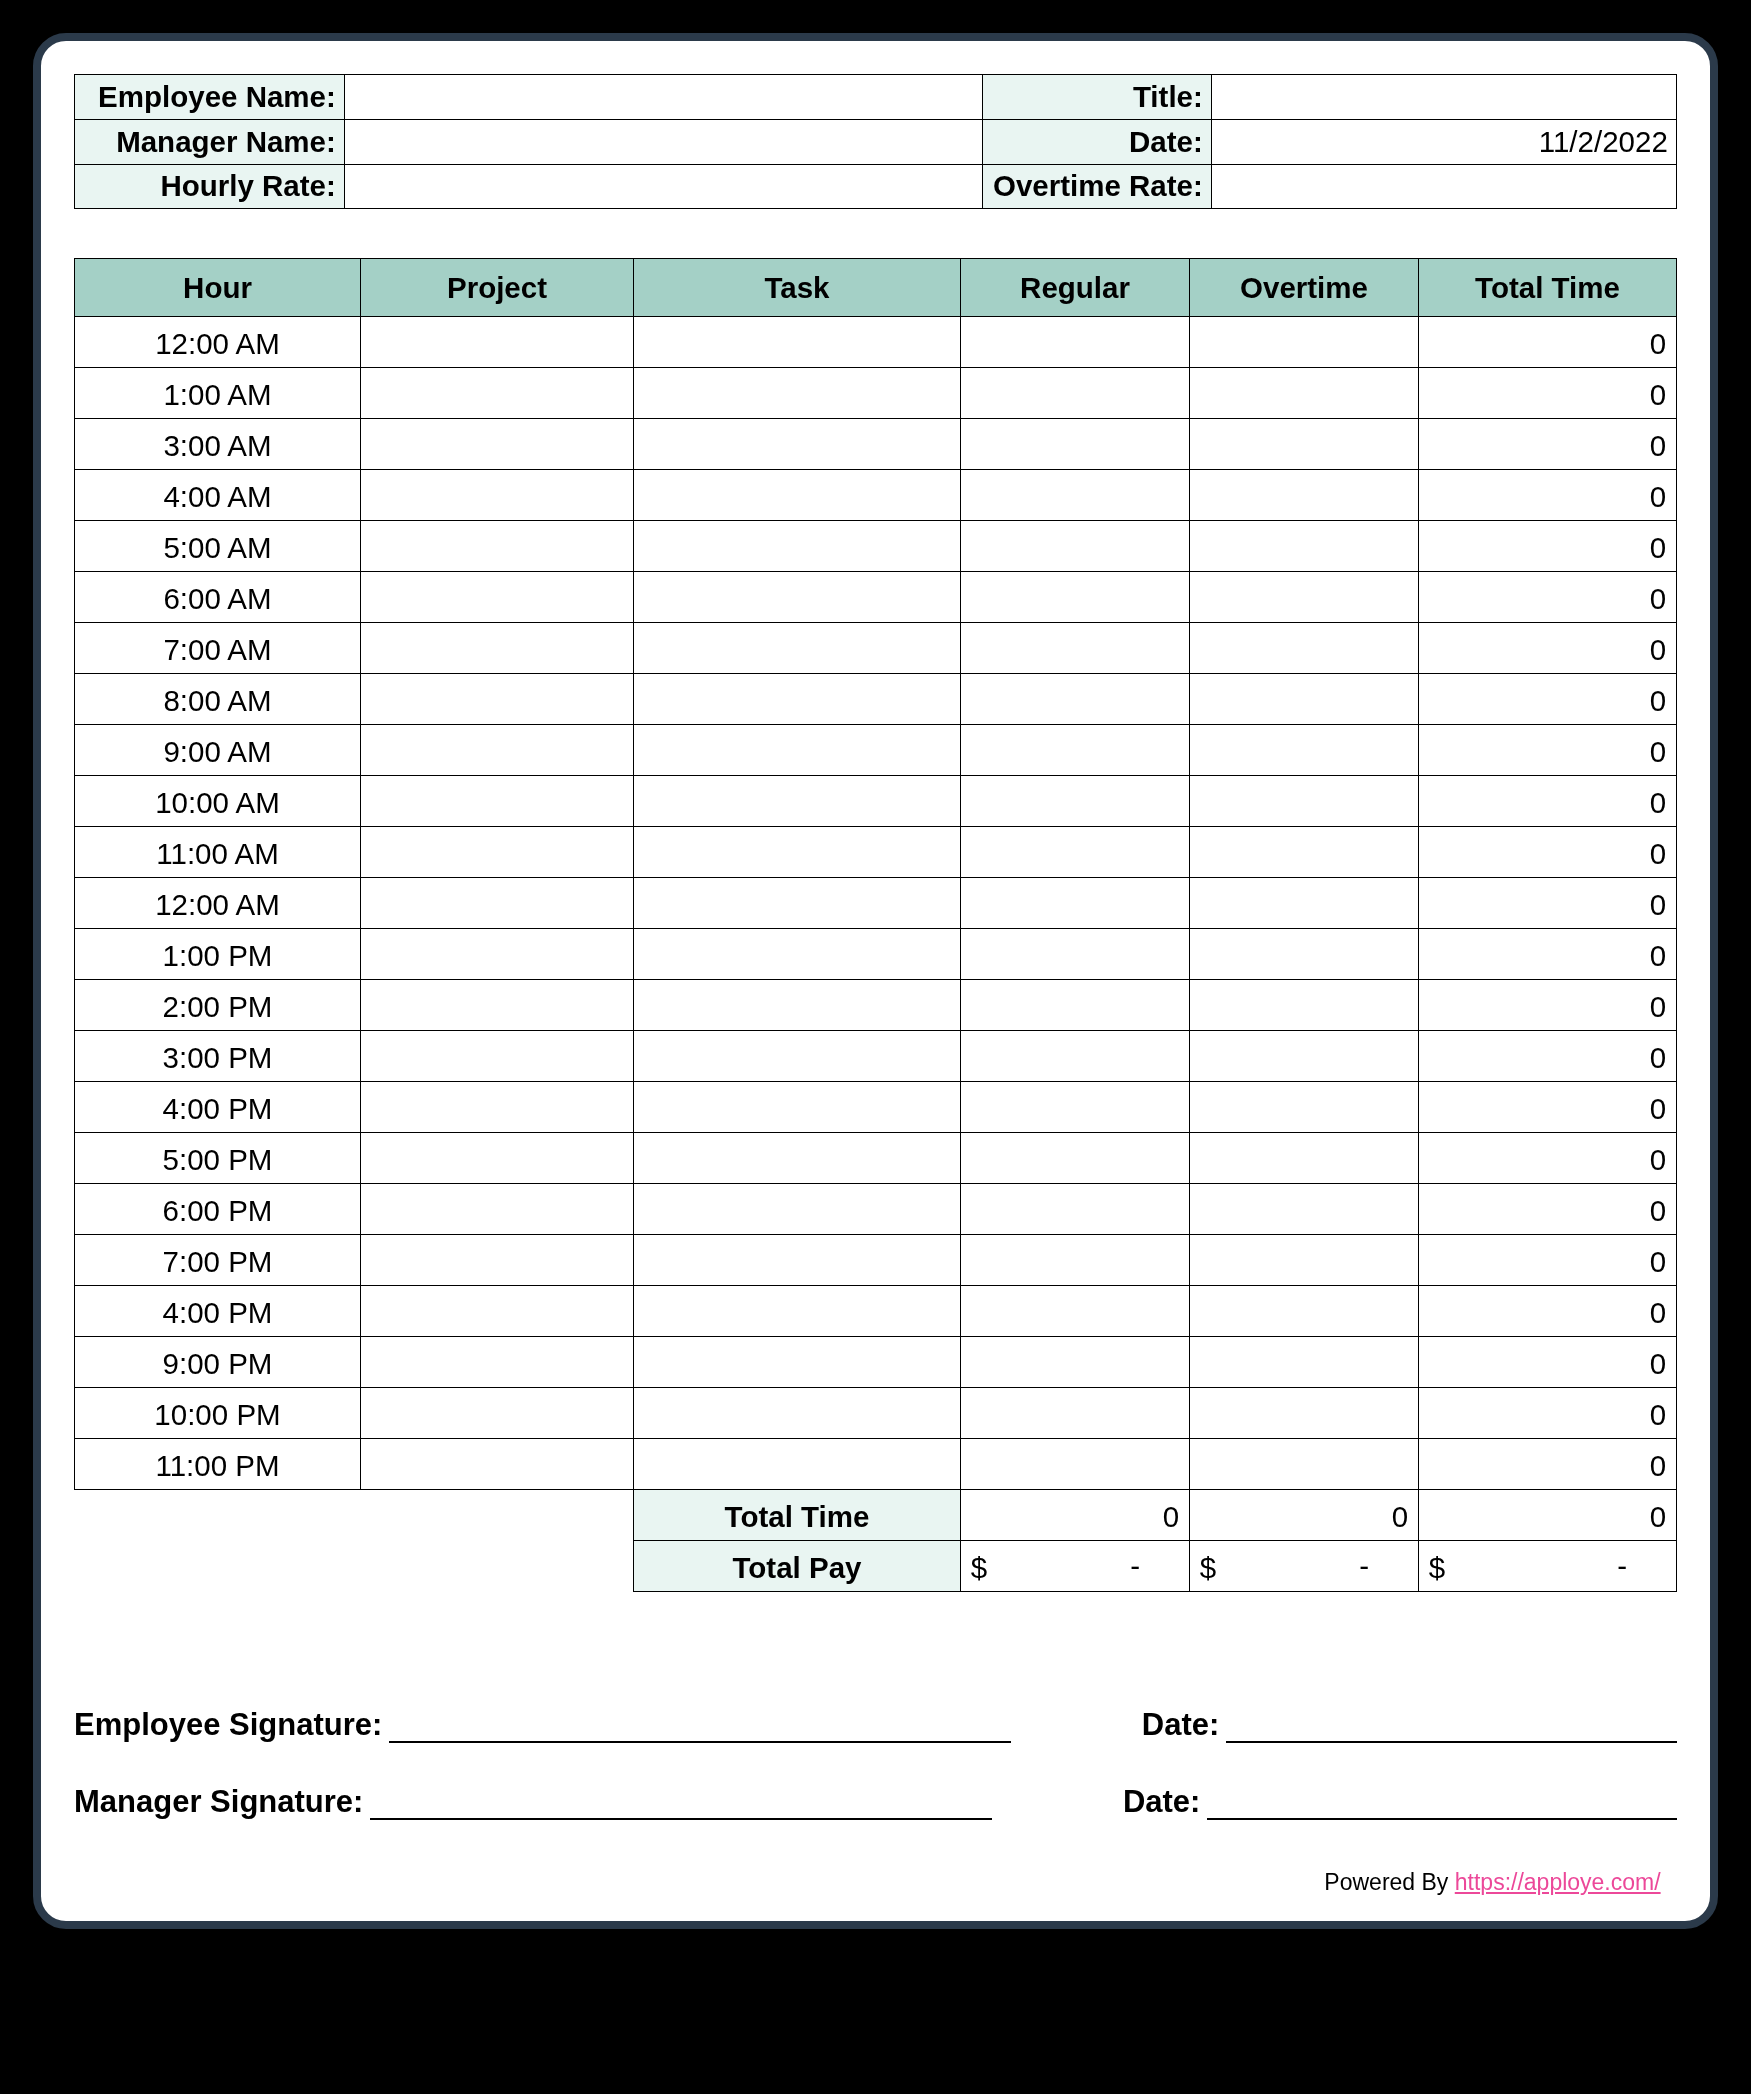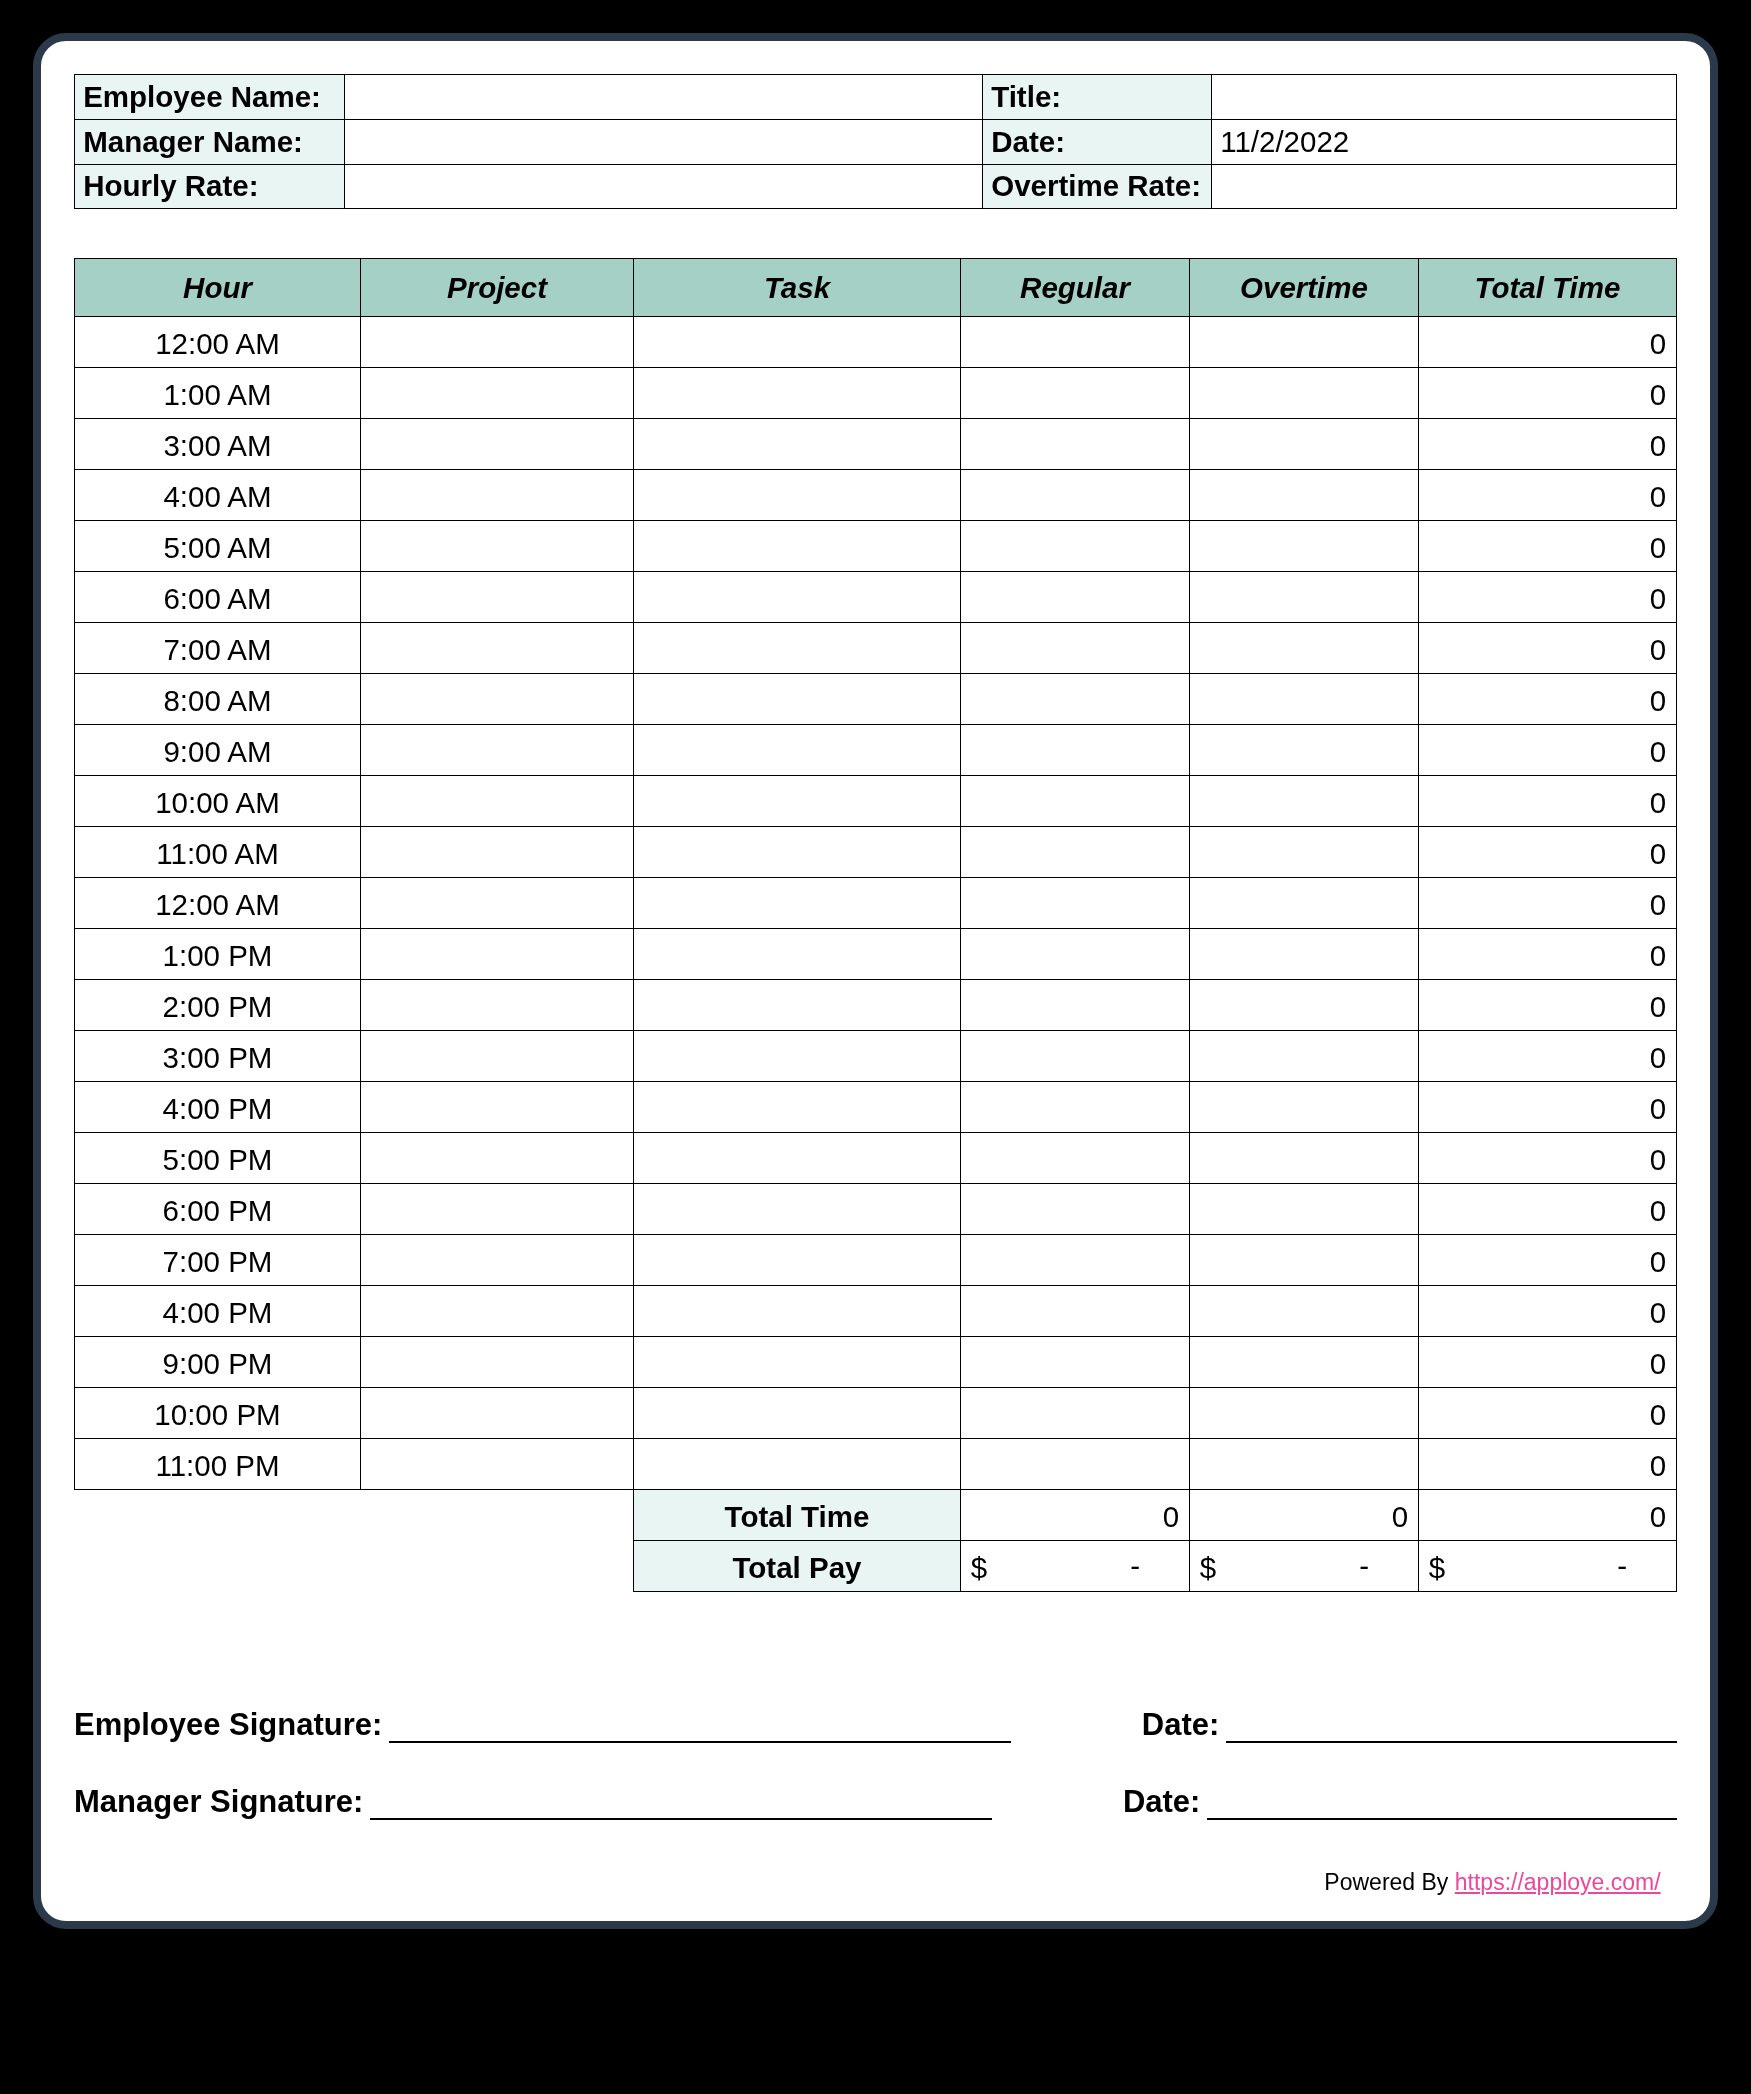--- a/index.html
+++ b/index.html
@@ -23,20 +23,21 @@
   table { border-collapse: collapse; }
   .info-table {
     width: 100%;
     font-size: 29.5px;
   }
   .info-table td {
     border: 1.6px solid #000;
     padding: 4.9px 8.2px;
     height: 38px;
     vertical-align: middle;
+    text-align: right;
   }
   .info-label {
     background: #e9f5f2;
     font-weight: 700;
     white-space: nowrap;
   }
   .c1 { width: 270px; }
   .c2 { width: 638px; }
   .c3 { width: 229px; }
   .c4 { width: auto; }
@@ -45,21 +46,20 @@
     width: 100%;
     margin-top: 49px;
     font-size: 29.5px;
   }
   .main-table th {
     background: #a4d0c6;
     border: 1.6px solid #000;
     font-weight: 700;
     padding: 11.5px 6.5px;
     text-align: center;
-    font-style: italic;
   }
   .main-table td {
     border: 1.6px solid #000;
     padding: 6.5px 9.8px 3.3px 9.8px;
     height: 51px;
     vertical-align: middle;
   }
   .col-hour    { width: 286px; }
   .col-project { width: 273px; }
   .col-task    { width: 327px; }

